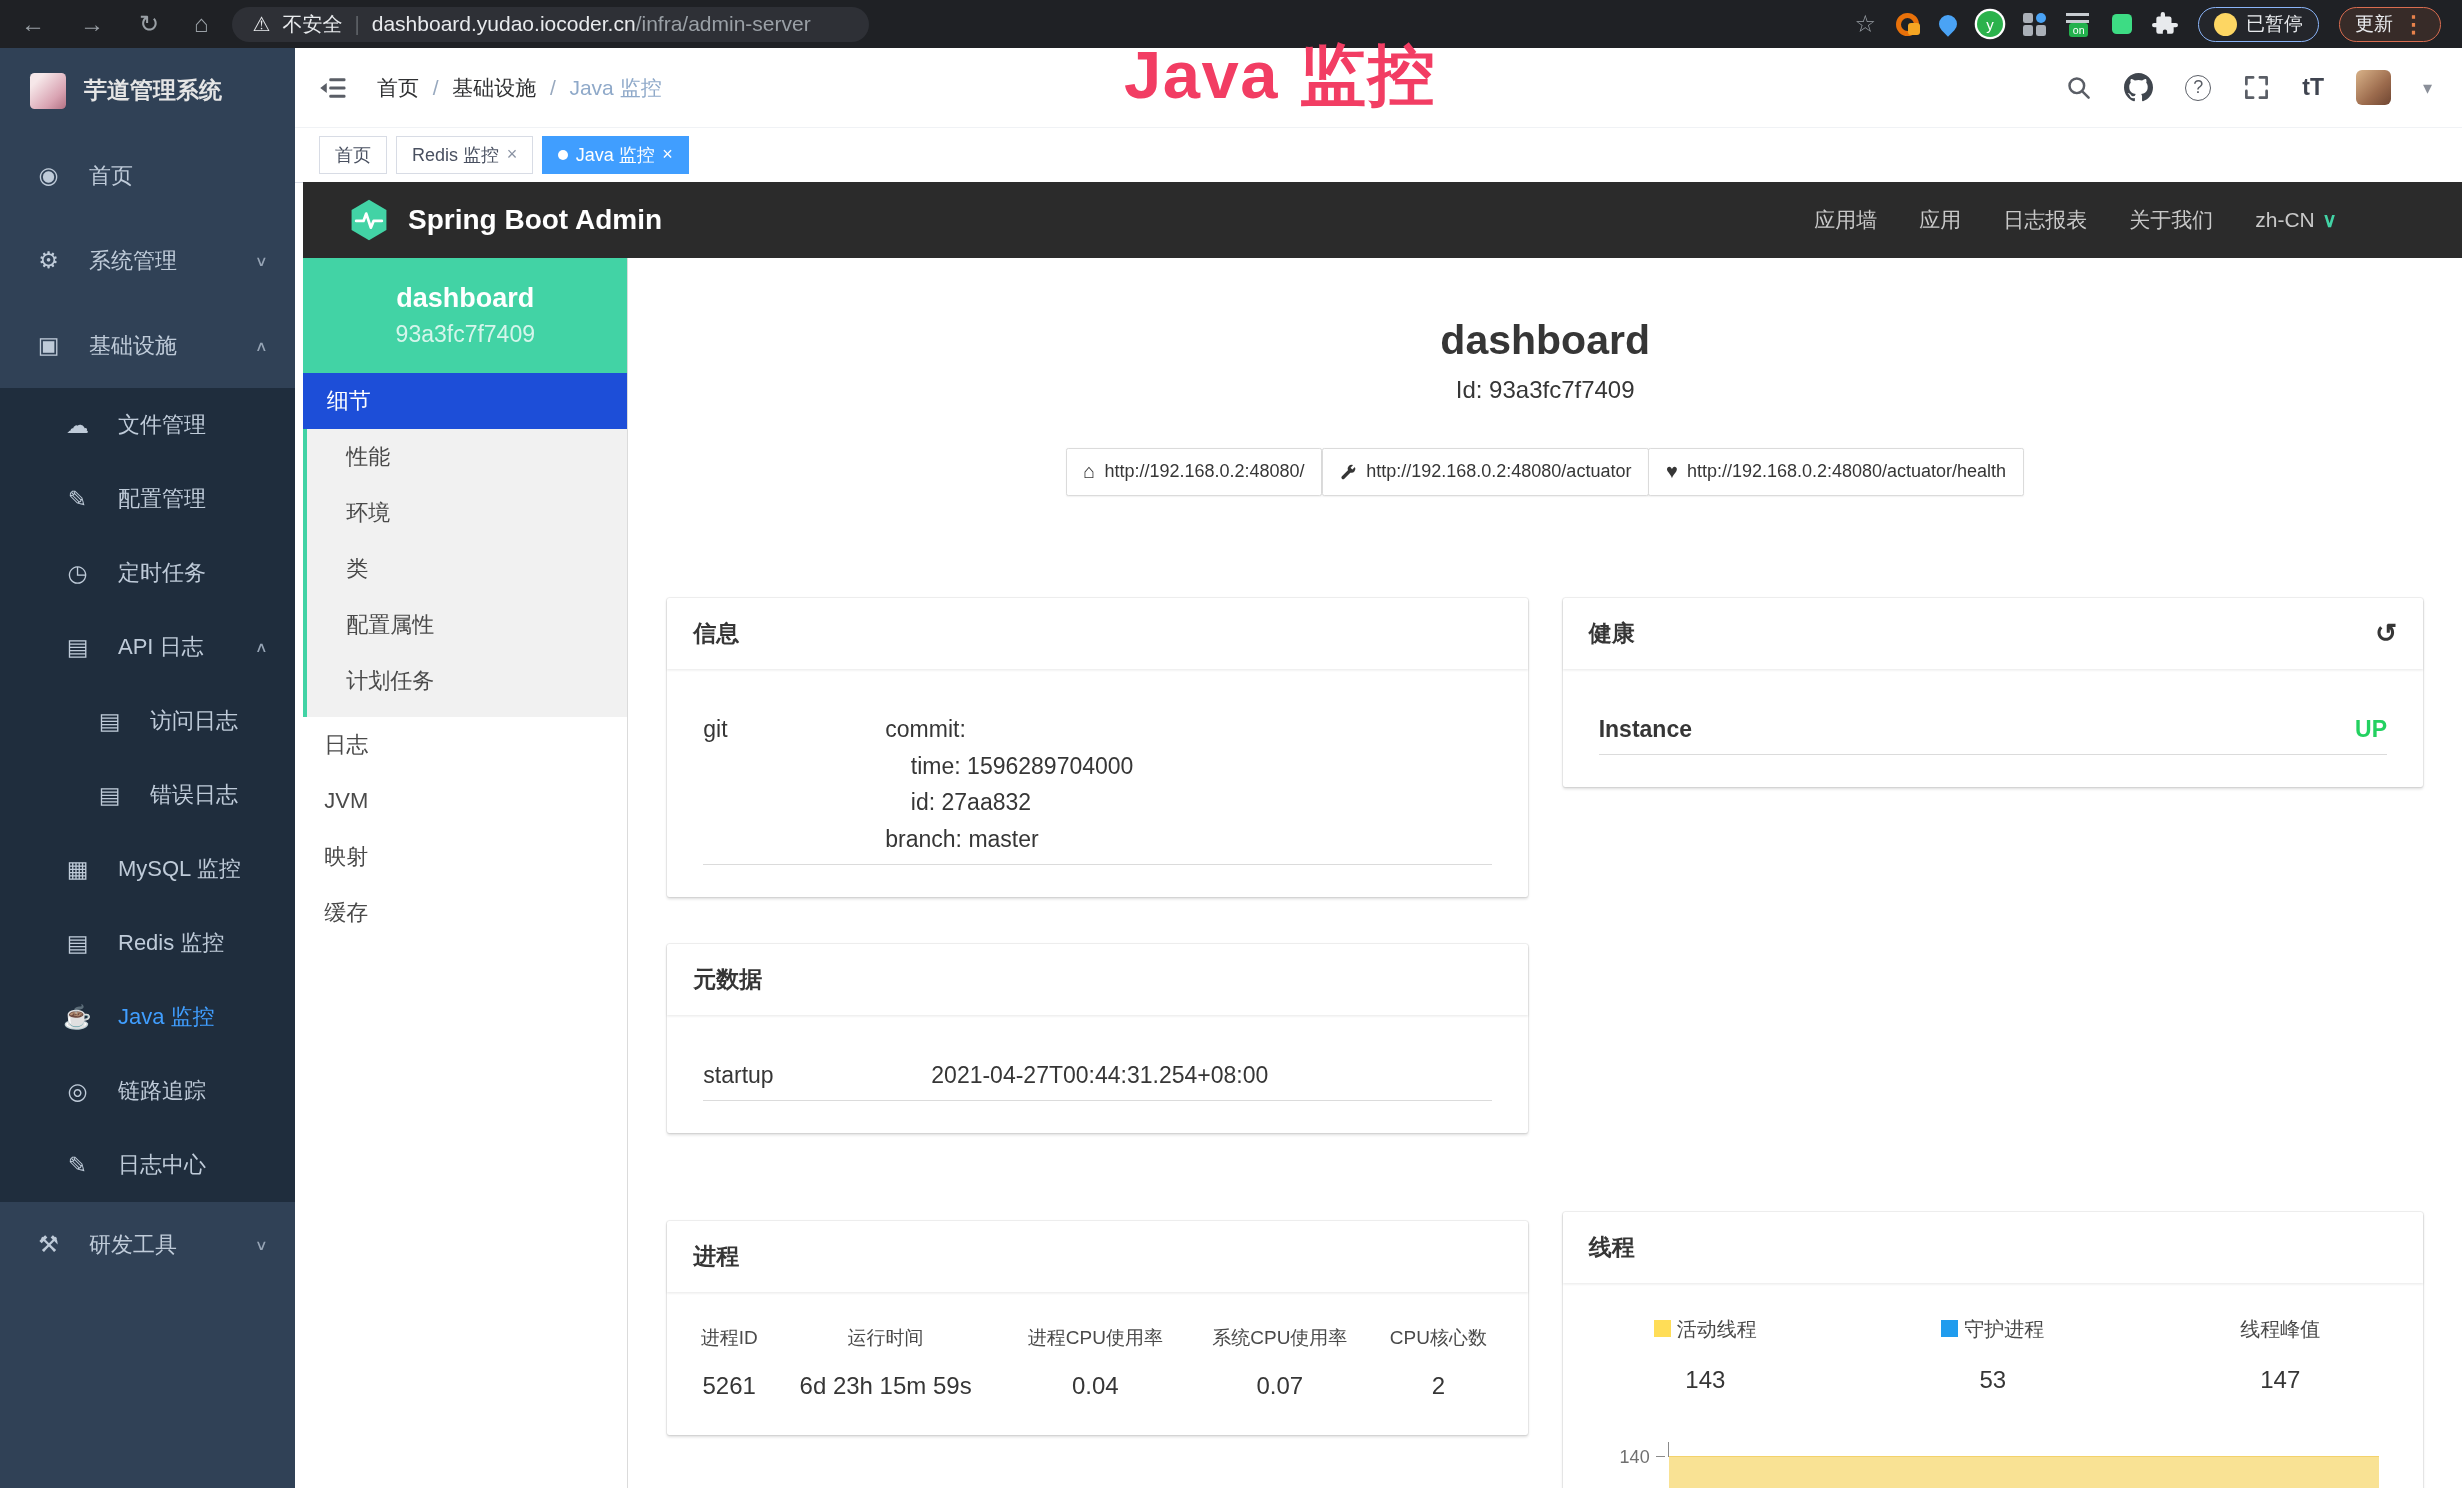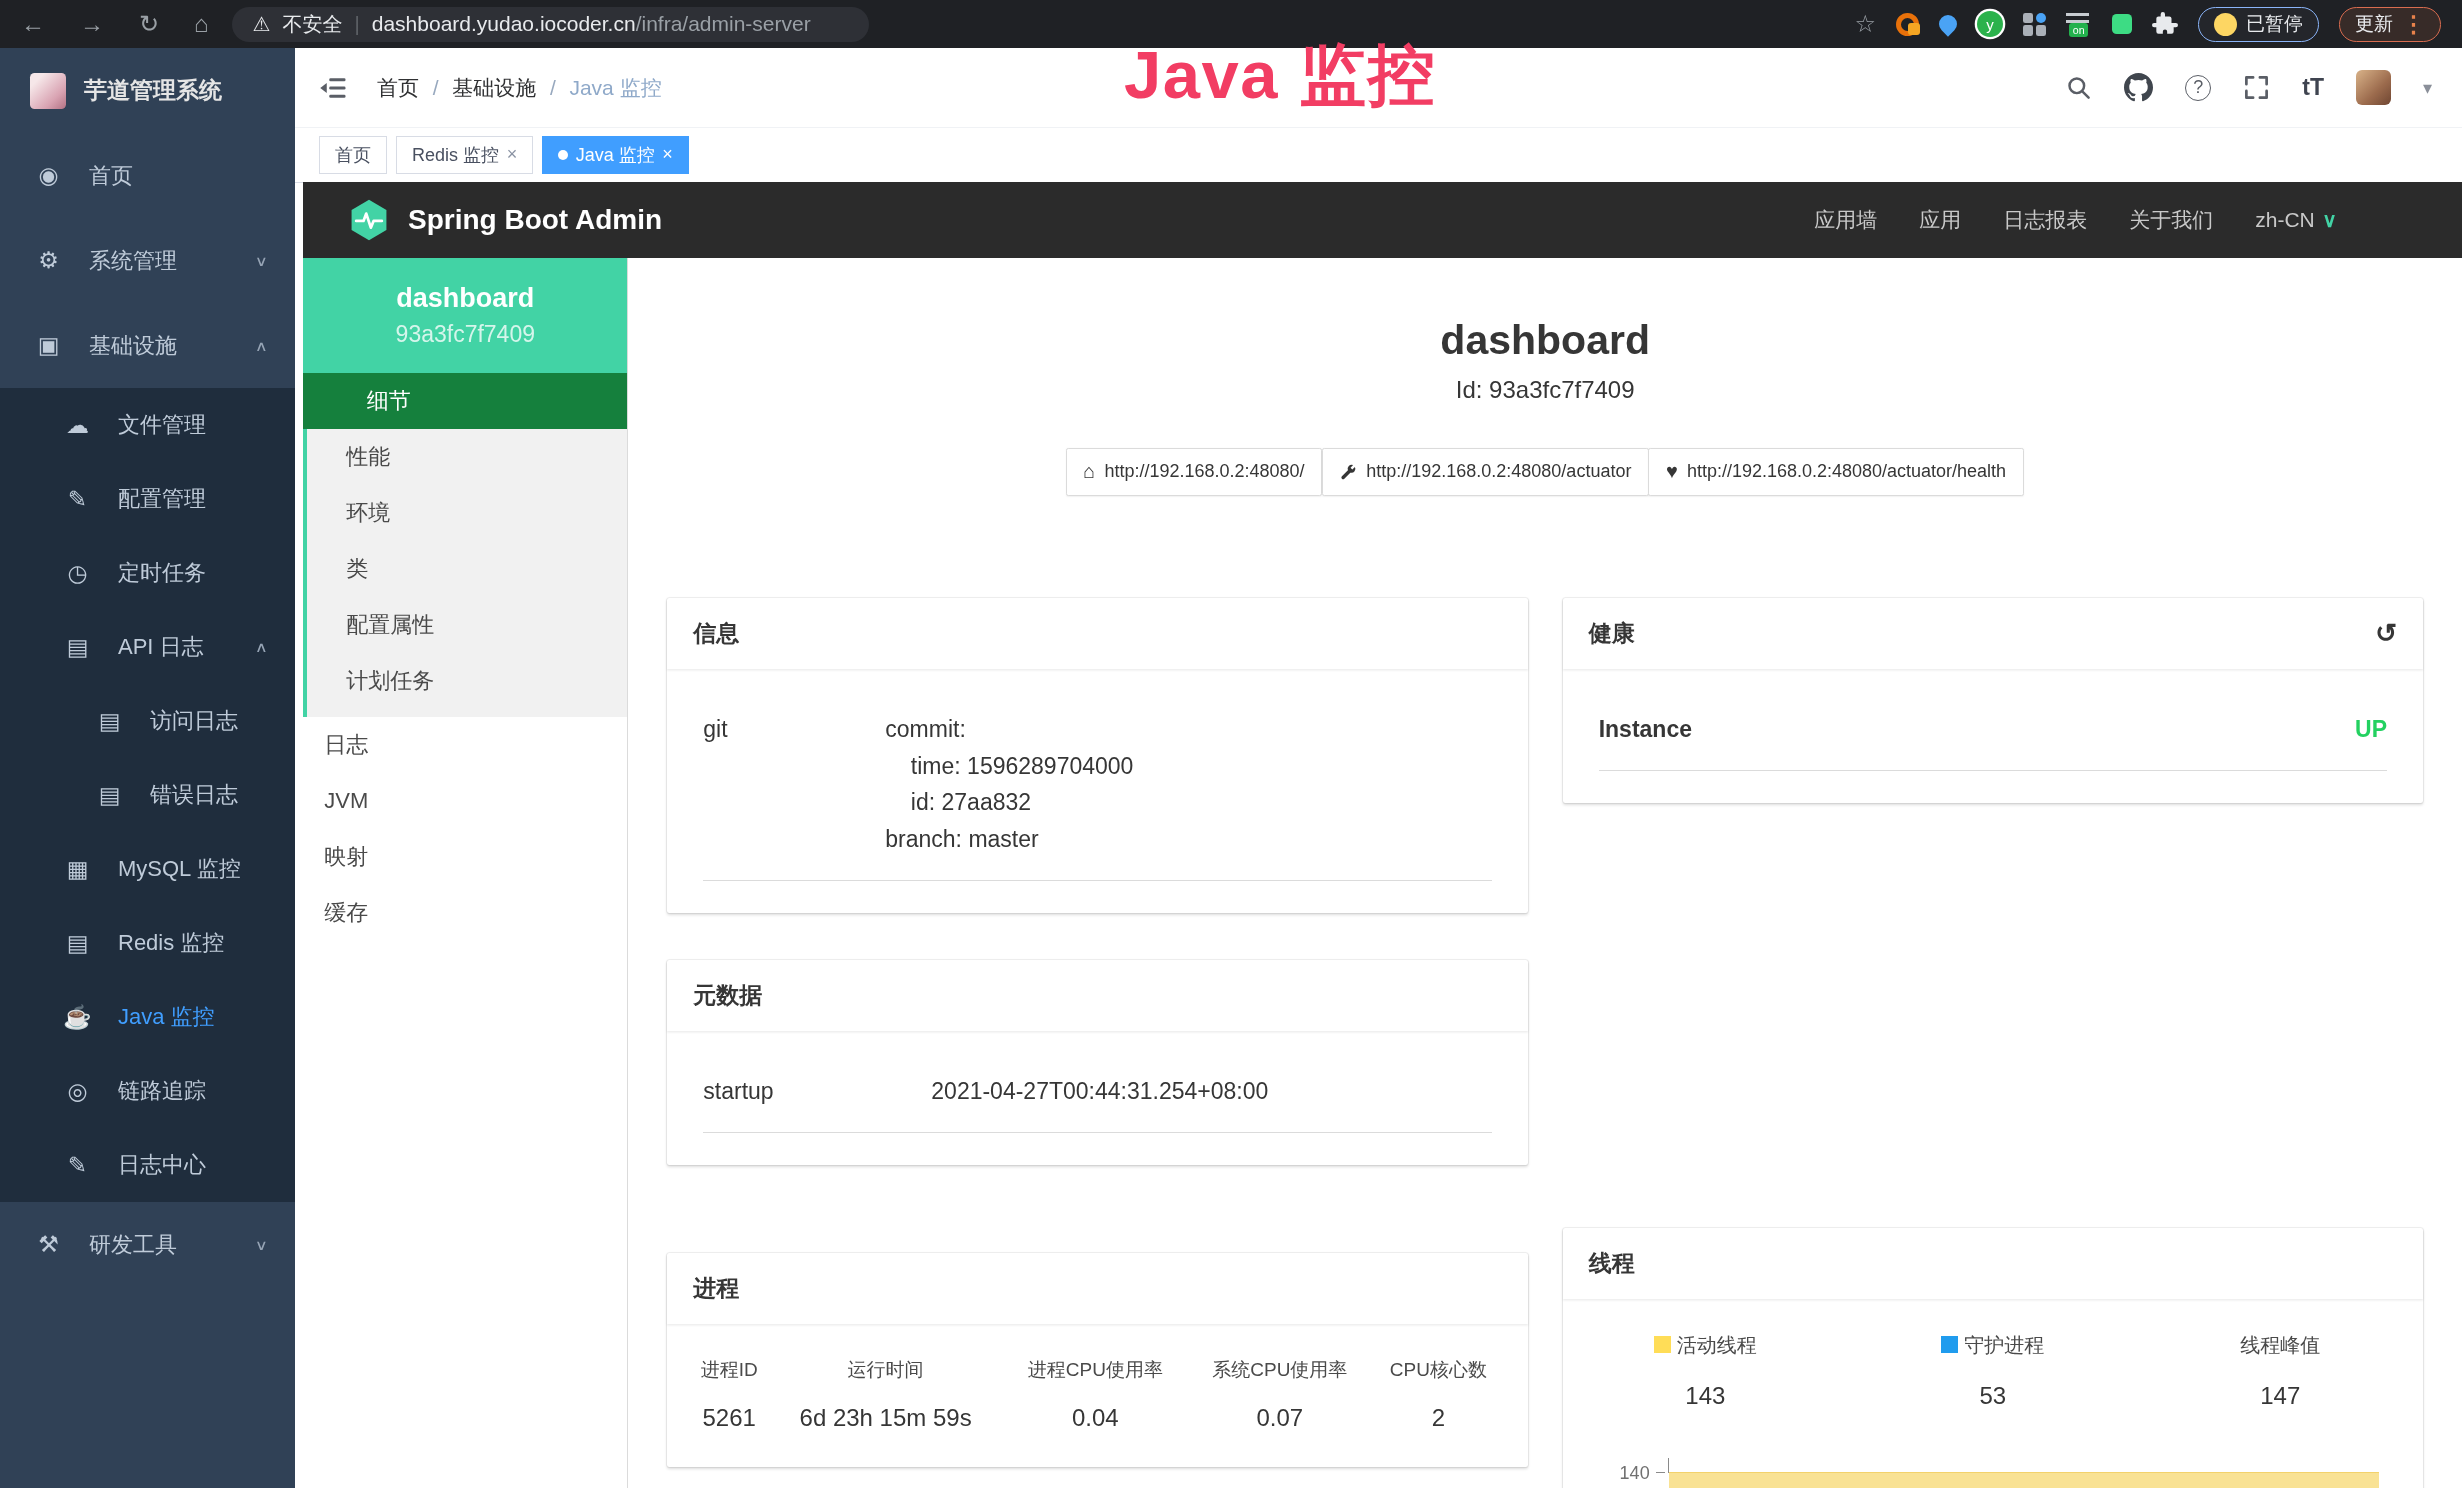--- a/index.html
+++ b/index.html
@@ -103,41 +103,41 @@
   .sba-body { display:flex; height:calc(100% - 76px); }
   .sba-sidebar { width:325px; border-right:0.8px solid #dbdbdb; background:#fff; flex-shrink:0; }
   .sba-app-head { height:115px; background:#42d3a5; display:flex; flex-direction:column;
                   align-items:center; justify-content:center; cursor:pointer; }
   .sba-app-name { color:#fff; font-size:27px; font-weight:700; }
   .sba-app-id { color:rgba(255,255,255,.78); font-size:23px; margin-top:7.6px; }
   .sba-insights { background:#f1f1f1; border-left:4.6px solid #42d3a5; padding-bottom:7.6px; }
   .sba-sec-label { padding:15px 0 10.6px 16.7px; font-size:22px; font-weight:700; color:#4a4a4a; }
   .sba-item { height:56px; line-height:56px; font-size:22px; color:#4a4a4a; cursor:pointer; }
   .sba-insights .sba-item { padding-left:39px; }
-  .sba-insights .sba-item.active { margin-left:-4.6px; padding-left:64px; background:#15803d; color:#fff; }
+  .sba-insights .sba-item.active { margin-left:-4.6px; padding-left:24px; background:#1d4ed8; color:#fff; }
   .sba-top-item { padding-left:21px; }
 
   .sba-main { flex:1; padding-top:59px; overflow:hidden; }
   .sba-title { text-align:center; font-size:41px; font-weight:700; color:#363636; }
   .sba-id { text-align:center; font-size:24px; color:#363636; margin-top:12px; }
   .links-row { margin-top:44px; display:flex; justify-content:center; }
   .link-chip { display:flex; align-items:center; gap:9px; border:0.8px solid #dbdbdb;
                background:#fff; border-radius:2.3px; padding:11.4px 16.7px; font-size:18px;
                color:#363636; margin-left:-0.8px; cursor:pointer; box-shadow:0 0.8px 1.5px rgba(10,10,10,.06); }
   .chip-ic { font-size:20px; color:#363636; display:flex; }
 
   .cards { margin-top:102px; display:flex; gap:35px; padding:0 39px; align-items:flex-start; }
   .col { flex:1; min-width:0; }
   .card { background:#fff; border-radius:2.3px;
           box-shadow:0 1.5px 3px rgba(10,10,10,.14), 0 0 0 0.8px rgba(10,10,10,.07); }
   .card-header { padding:20px 26px; font-size:23px; font-weight:700; color:#363636;
                  box-shadow:0 1.5px 2.3px rgba(10,10,10,.08); display:flex; align-items:center; }
   .card-hd-icon { margin-left:auto; font-size:26px; color:#363636; cursor:pointer; }
   .card-body { padding:42px 36px 32px; }
-  .kv { display:flex; padding-bottom:22px; border-bottom:0.8px solid #dbdbdb;
+  .kv { display:flex; padding-bottom:6px; border-bottom:0.8px solid #dbdbdb;
         font-size:23px; color:#363636; line-height:1.6; }
   .kv .k { width:182px; flex-shrink:0; }
   .kv .v { flex:1; white-space:pre-wrap; }
   .kv.spread { justify-content:space-between; }
   .kv .k.strong { font-weight:600; width:auto; }
   .up { color:#23d160; font-weight:700; }
 
   table.proc { width:100%; border-collapse:collapse; }
   table.proc th { font-size:19px; font-weight:400; color:#4a4a4a; text-align:center; padding-bottom:21px; }
   table.proc td { font-size:24px; color:#363636; text-align:center; }

